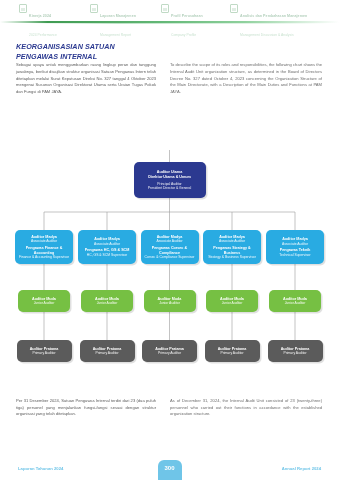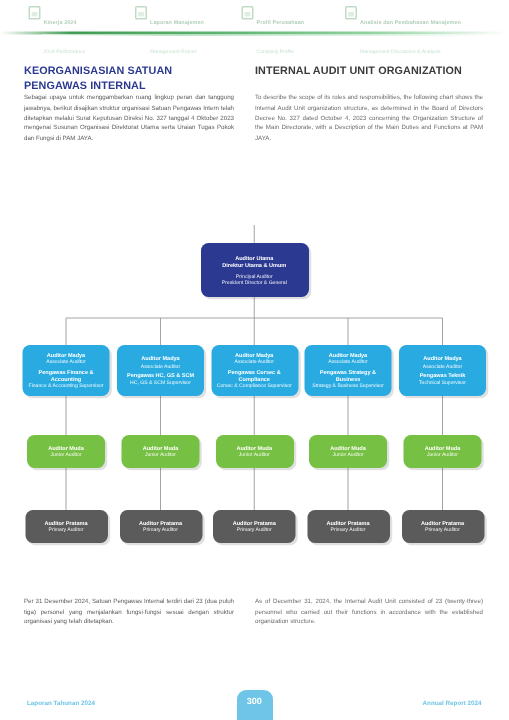--- a/index.html
+++ b/index.html
@@ -44,21 +44,21 @@
     position: absolute; top: 23px; left: 28px; width: 300px; height: 1px;
     background: linear-gradient(90deg,#ffffff 0%, #bfe3c8 30%, #e6f5ea 80%, #ffffff 100%);
   }
 
   
   .h-left, .h-right { position: absolute; }
   .h-left  { left: 16px;  top: 42px; width: 140px; }
   .h-right { left: 170px; top: 42px; width: 152px; }
   .sec-title {
     font-size: 7.2px; font-weight: bold; color: #2b3990;
-    line-height: 1.32; letter-spacing: .01em;
+    line-height: 1.32; letter-spacing: .01em; font-style: italic;
   }
   .sec-title.en { color: #3b3b3b; }
 
   .p-left, .p-right { position: absolute; font-size: 4.1px; line-height: 1.65; color: #5b5b5b; }
   .p-left  { left: 16px;  top: 62px; width: 140px; text-align: justify; }
   .p-right { left: 170px; top: 62px; width: 152px; text-align: justify; color:#6d6d6d; }
 
   
   .chart { position: absolute; left: 0; top: 150px; width: 339px; height: 240px; }
   .chart svg { position: absolute; left: 0; top: 0; }
@@ -130,23 +130,20 @@
         <span class="nav-en">Management Discussion &amp; Analysis</span>
       </span>
     </div>
   </div>
   <div class="nav-rule"></div>
   <div class="nav-rule2"></div>
 
   <div class="h-left">
     <div class="sec-title">KEORGANISASIAN SATUAN PENGAWAS INTERNAL</div>
   </div>
-  <div class="h-right">
-    <div class="sec-title en">INTERNAL AUDIT UNIT ORGANIZATION</div>
-  </div>
 
   <div class="p-left">Sebagai upaya untuk menggambarkan ruang lingkup peran dan tanggung jawabnya, berikut disajikan struktur organisasi Satuan Pengawas Intern telah ditetapkan melalui Surat Keputusan Direksi No. 327 tanggal 4 Oktober 2023 mengenai Susunan Organisasi Direktorat Utama serta Uraian Tugas Pokok dan Fungsi di PAM JAYA.</div>
   <div class="p-right">To describe the scope of its roles and responsibilities, the following chart shows the Internal Audit Unit organization structure, as determined in the Board of Directors Decree No. 327 dated October 4, 2023 concerning the Organization Structure of the Main Directorate, with a Description of the Main Duties and Functions at PAM JAYA.</div>
 
   <div class="chart">
 
     <svg width="339" height="240">
       <g stroke="#9a9a9a" stroke-width="0.6" fill="none">
 
         <line x1="169.5" y1="0" x2="169.5" y2="12"></line>

